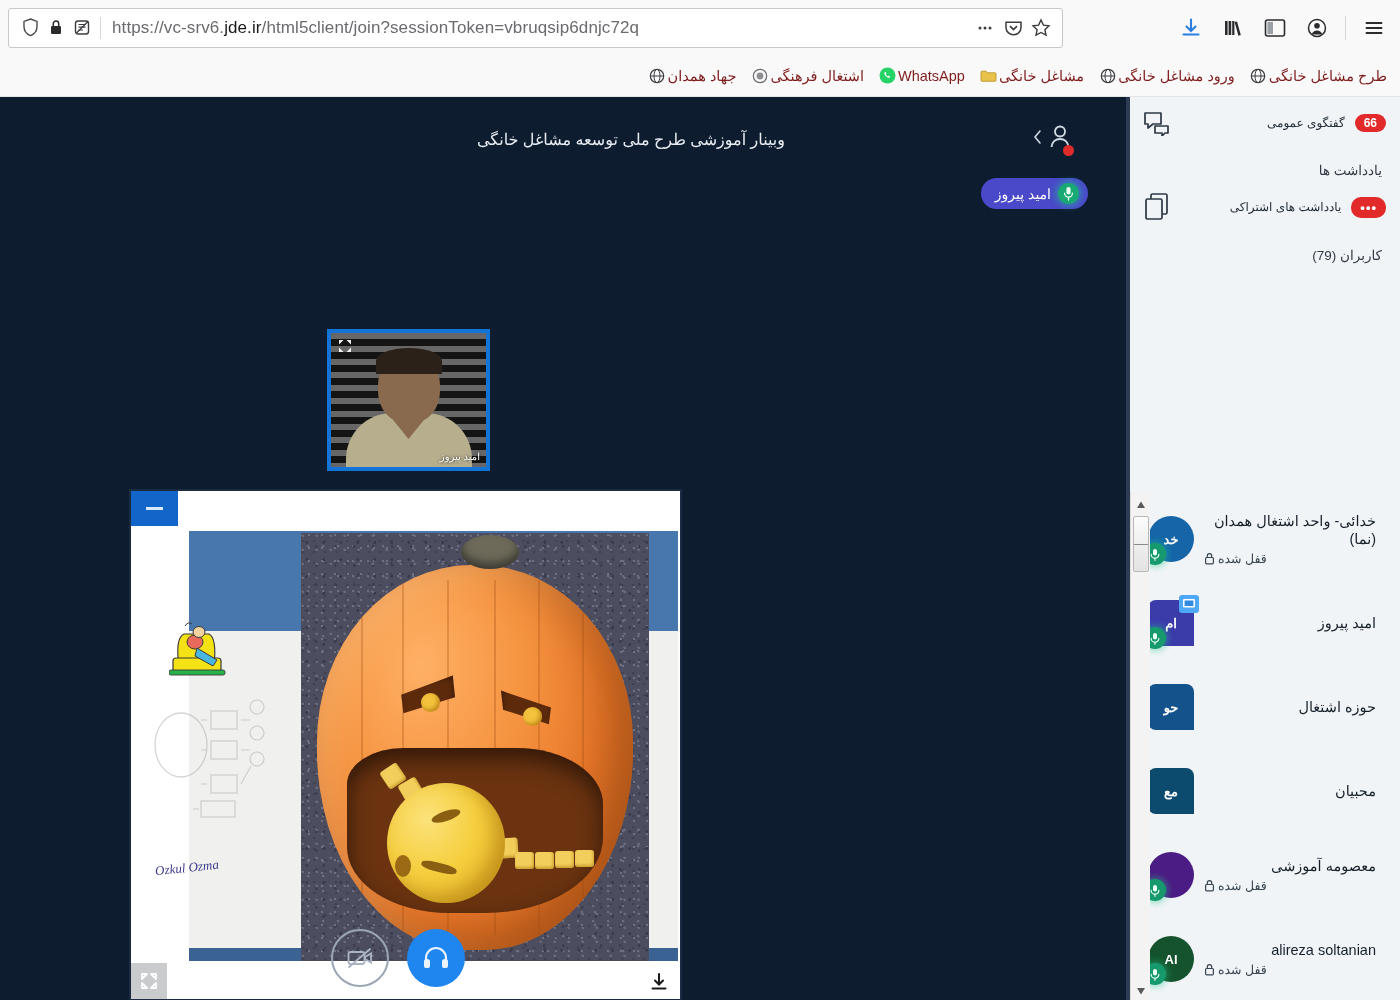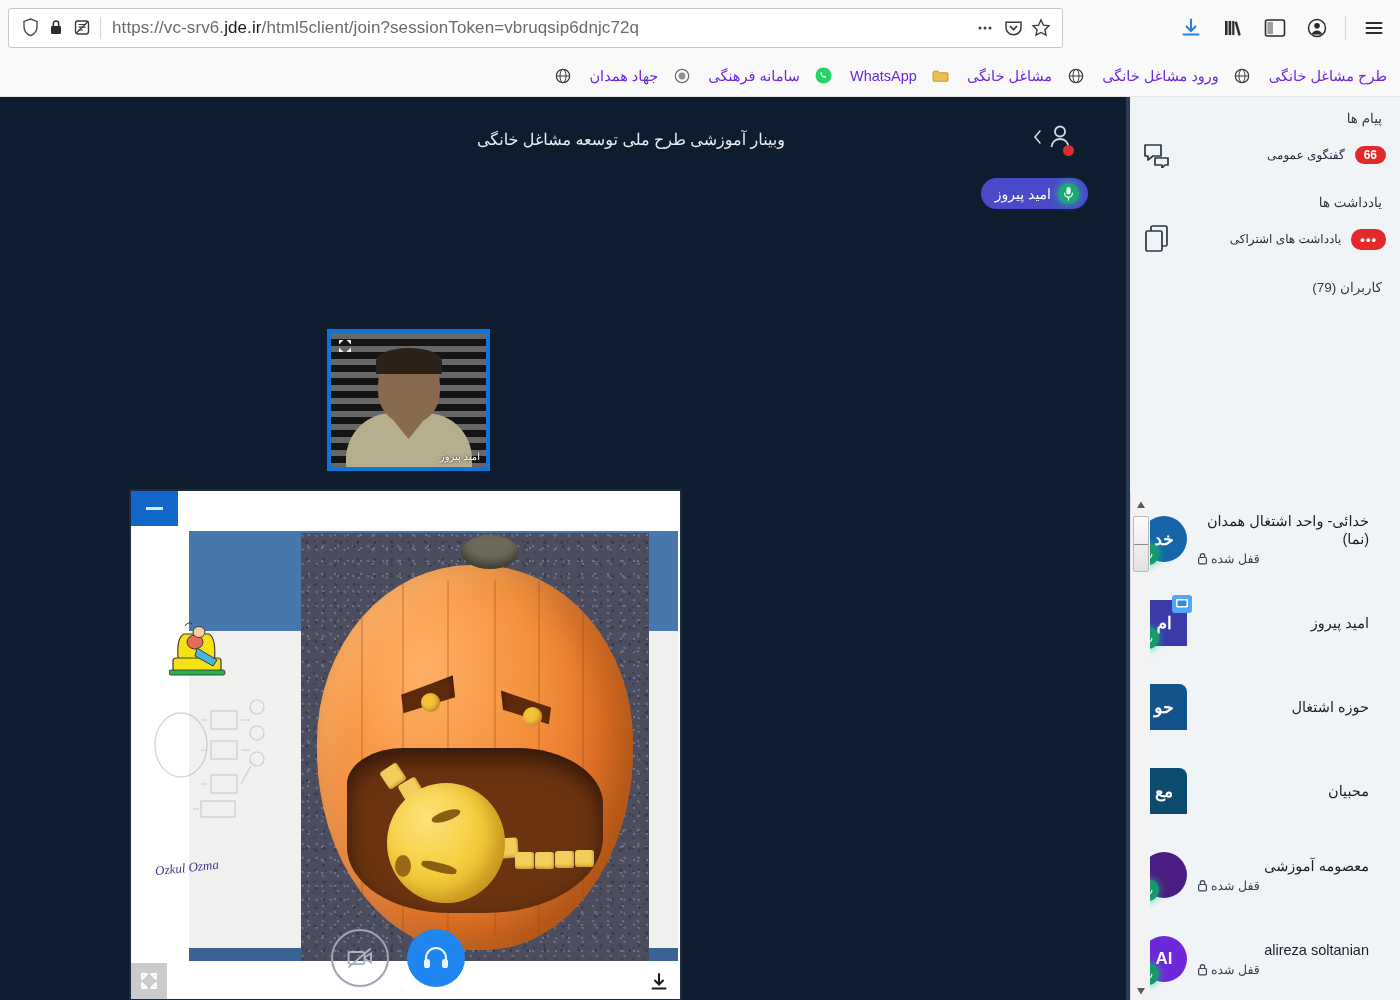--- a/index.html
+++ b/index.html
@@ -34,23 +34,23 @@
   .chrome-div { width: 1px; height: 24px; background: #d7d7db; }
 
   
   .bookmarks {
     position: absolute; top: 55px; left: 0; width: 1400px; height: 42px;
     background: #f9f9fa; display: flex; align-items: center;
     flex-direction: row-reverse; padding-right: 6px; gap: 1px;
     border-bottom: 1px solid #e4e4e7;
   }
   .bm {
-    display: flex; flex-direction: row-reverse; align-items: center; gap: 18px;
+    display: flex; flex-direction: row-reverse; align-items: center; gap: 2px;
     padding: 3px 7px; border-radius: 3px; cursor: default;
-    font-size: 14.5px; color: #6d28d9; white-space: nowrap;
+    font-size: 14.5px; color: #7f1d1d; white-space: nowrap;
     direction: rtl;
   }
   .bm-ico { width: 17px; height: 17px; display: flex; align-items: center; justify-content: center; flex: 0 0 auto; }
 
   
   .page {
     position: absolute; top: 97px; left: 0; width: 1400px; height: 903px;
     background: #0e1c30;
   }
 
@@ -272,37 +272,37 @@
   .sb-row .label { flex: 1 1 auto; text-align: right; font-size: 12px; color: #1f2a36; }
   .sb-ico { width: 34px; height: 34px; display: flex; align-items: center; justify-content: center; flex: 0 0 auto; }
   .badge {
     background: #e22a2a; color: #fff; font-size: 12px; font-weight: bold;
     border-radius: 10px; padding: 2px 9px; min-width: 28px; text-align: center;
     flex: 0 0 auto;
   }
   .badge.dots { font-size: 13px; letter-spacing: 1px; padding: 3px 9px; }
 
   .users-head { font-size: 13.5px; color: #303a46; padding: 14px 18px 6px 0; text-align: right; }
-  .userlist { position: absolute; right: 15px; top: 400px; width: 262px; height: 503px; overflow: hidden; }
+  .userlist { position: absolute; right: 8px; top: 400px; width: 262px; height: 503px; overflow: hidden; }
   .user {
     display: flex; flex-direction: row; align-items: center;
     padding: 9px 12px 9px 18px; gap: 10px; height: 84px;
   }
   .u-meta { flex: 1 1 auto; text-align: right; padding-right: 4px; }
   .u-name { font-size: 14.5px; color: #16202b; line-height: 1.25; }
   .u-name.ltr { direction: ltr; text-align: right; }
   .u-status {
     font-size: 12.5px; color: #3a4653; margin-top: 3px;
     display: flex; flex-direction: row-reverse; align-items: center; gap: 3px;
     justify-content: flex-start;
   }
   .av-wrap { position: relative; width: 46px; height: 46px; flex: 0 0 auto; }
   .avatar {
     width: 46px; height: 46px; display: flex; align-items: center; justify-content: center;
-    color: #fff; font-size: 17px; font-weight: bold; text-align: right;
+    color: #fff; font-size: 13px; font-weight: bold; text-align: right;
   }
   .avatar.circle { border-radius: 50%; }
   .avatar.sq { border-radius: 8px 8px 0 8px; }
   .av-mic {
     position: absolute; left: -4px; bottom: -3px; width: 22px; height: 22px;
     border-radius: 50%; background: #17996e; display: flex; align-items: center; justify-content: center;
     box-shadow: 0 0 6px 2px rgba(30,200,140,.45);
   }
   .av-screen {
     position: absolute; right: -5px; top: -5px; width: 20px; height: 18px;
@@ -449,21 +449,21 @@
         </span>
       <span>WhatsApp</span>
     </div>
     <div class="bm">
       <span class="bm-ico">
           <svg width="16" height="16" viewBox="0 0 16 16">
             <circle cx="8" cy="8" r="6.7" fill="none" stroke="#6b6b6f" stroke-width="1.2"></circle>
             <circle cx="8" cy="8" r="3.4" fill="#8d8d92"></circle>
           </svg>
         </span>
-      <span>سامانه فرهنگی</span>
+      <span>اشتغال فرهنگی</span>
     </div>
     <div class="bm">
       <span class="bm-ico">
           <svg width="16" height="16" viewBox="0 0 16 16">
             <circle cx="8" cy="8" r="6.7" fill="none" stroke="#3c3c40" stroke-width="1.2"></circle>
             <ellipse cx="8" cy="8" rx="3" ry="6.7" fill="none" stroke="#3c3c40" stroke-width="1"></ellipse>
             <path d="M1.5 8h13" stroke="#3c3c40" stroke-width="1"></path>
           </svg>
         </span>
       <span>جهاد همدان</span>
@@ -621,21 +621,20 @@
               <rect x="20" y="14" width="6" height="9" rx="2.6" fill="#eaf4ff"></rect>
             </svg>
         </div>
       </div>
     </div>
 
     <div class="sb-edge"></div>
 
     <div class="sidebar">
 
-      <div class="sb-sect">پیام ها</div>
 
       <div class="sb-row">
         <span class="badge">66</span>
         <span class="label">گفتگوی عمومی</span>
         <span class="sb-ico">
           <svg width="30" height="26" viewBox="0 0 30 26">
               <path d="M3 3h16v11H11l-5 4v-4H3z" fill="none" stroke="#2d3845" stroke-width="1.7" stroke-linejoin="round"></path>
               <path d="M13 16h13v7h-3l-3 3v-3h-7z" fill="none" stroke="#2d3845" stroke-width="1.7" stroke-linejoin="round"></path>
             </svg>
         </span>
@@ -746,21 +745,21 @@
             <div class="u-name ltr">alireza soltanian</div>
             <div class="u-status">
               <svg width="11" height="13" viewBox="0 0 11 13">
                   <rect x="1.6" y="5.5" width="7.8" height="6.3" rx="1" fill="none" stroke="#3a4653" stroke-width="1.2"></rect>
                   <path d="M3.3 5.5V3.9a2.2 2.2 0 0 1 4.4 0v1.6" fill="none" stroke="#3a4653" stroke-width="1.2"></path>
                 </svg>
               <span>قفل شده</span>
             </div>
           </div>
           <div class="av-wrap">
-            <div class="avatar circle" style="background:#6d28d9">Al</div>
+            <div class="avatar circle" style="background:#14532d">Al</div>
             <span class="av-mic">
                 <svg width="10" height="13" viewBox="0 0 10 13">
                   <rect x="3" y="1" width="4" height="6.6" rx="2" fill="#eafff4"></rect>
                   <path d="M1.2 6.4a3.8 3.8 0 0 0 7.6 0M5 10v2.3" fill="none" stroke="#eafff4" stroke-width="1.2" stroke-linecap="round"></path>
                 </svg>
               </span>
           </div>
         </div>
 
       </div>

